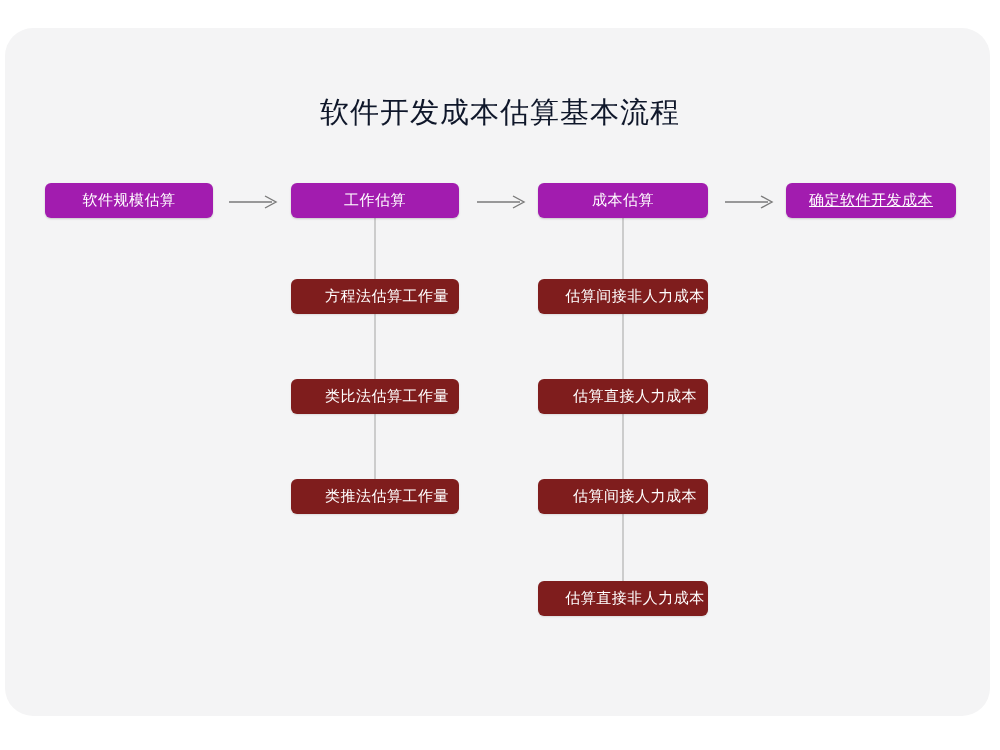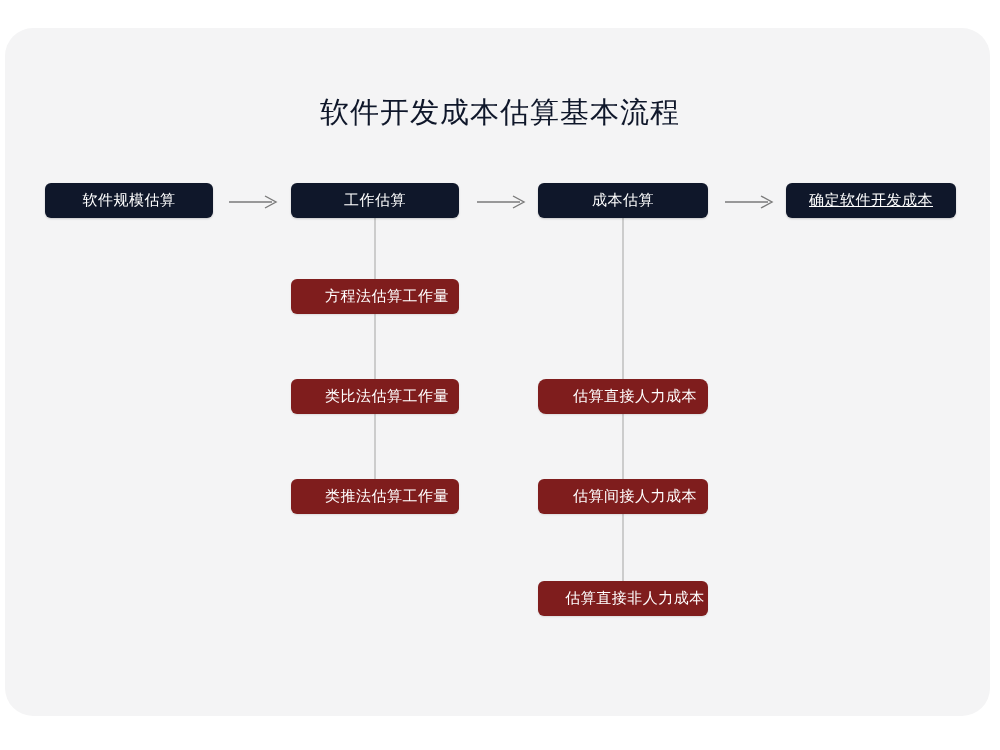--- a/index.html
+++ b/index.html
@@ -52,21 +52,21 @@
     justify-content: center;
     border-radius: 6px;
     color: #ffffff;
     font-size: 15px;
     letter-spacing: 0.5px;
     white-space: nowrap;
     height: 35px;
   }
 
   .node.primary {
-    background: #0f172a;
+    background: #a21caf;
     box-shadow: 0 1px 2px rgba(0,0,0,0.18);
     text-align: center;
   }
 
   .node.sub {
     background: #7f1d1d;
     box-shadow: 0 1px 2px rgba(0,0,0,0.10);
     padding-left: 24px;
   }
 
@@ -125,20 +125,21 @@
   <div class="node primary" style="left:538px; top:183px; width:170px;">成本估算</div>
 
   <div class="node primary" style="left:786px; top:183px; width:170px;text-decoration:underline;">确定软件开发成本</div>
 
   <div class="node sub" style="left:291px; top:279px; width:168px;">方程法估算工作量</div>
 
   <div class="node sub" style="left:291px; top:379px; width:168px;">类比法估算工作量</div>
 
   <div class="node sub" style="left:291px; top:479px; width:168px;">类推法估算工作量</div>
 
+  <div class="node sub" style="left:538px; top:279px; width:170px;">估算间接非人力成本</div>
 
-  <div class="node sub" style="left:538px; top:379px; width:170px;border-radius:8px;">估算直接人力成本</div>
+  <div class="node sub" style="left:538px; top:379px; width:170px;">估算直接人力成本</div>
 
   <div class="node sub" style="left:538px; top:479px; width:170px;">估算间接人力成本</div>
 
   <div class="node sub" style="left:538px; top:581px; width:170px;">估算直接非人力成本</div>
 
 </div>
 
 </body></html>

